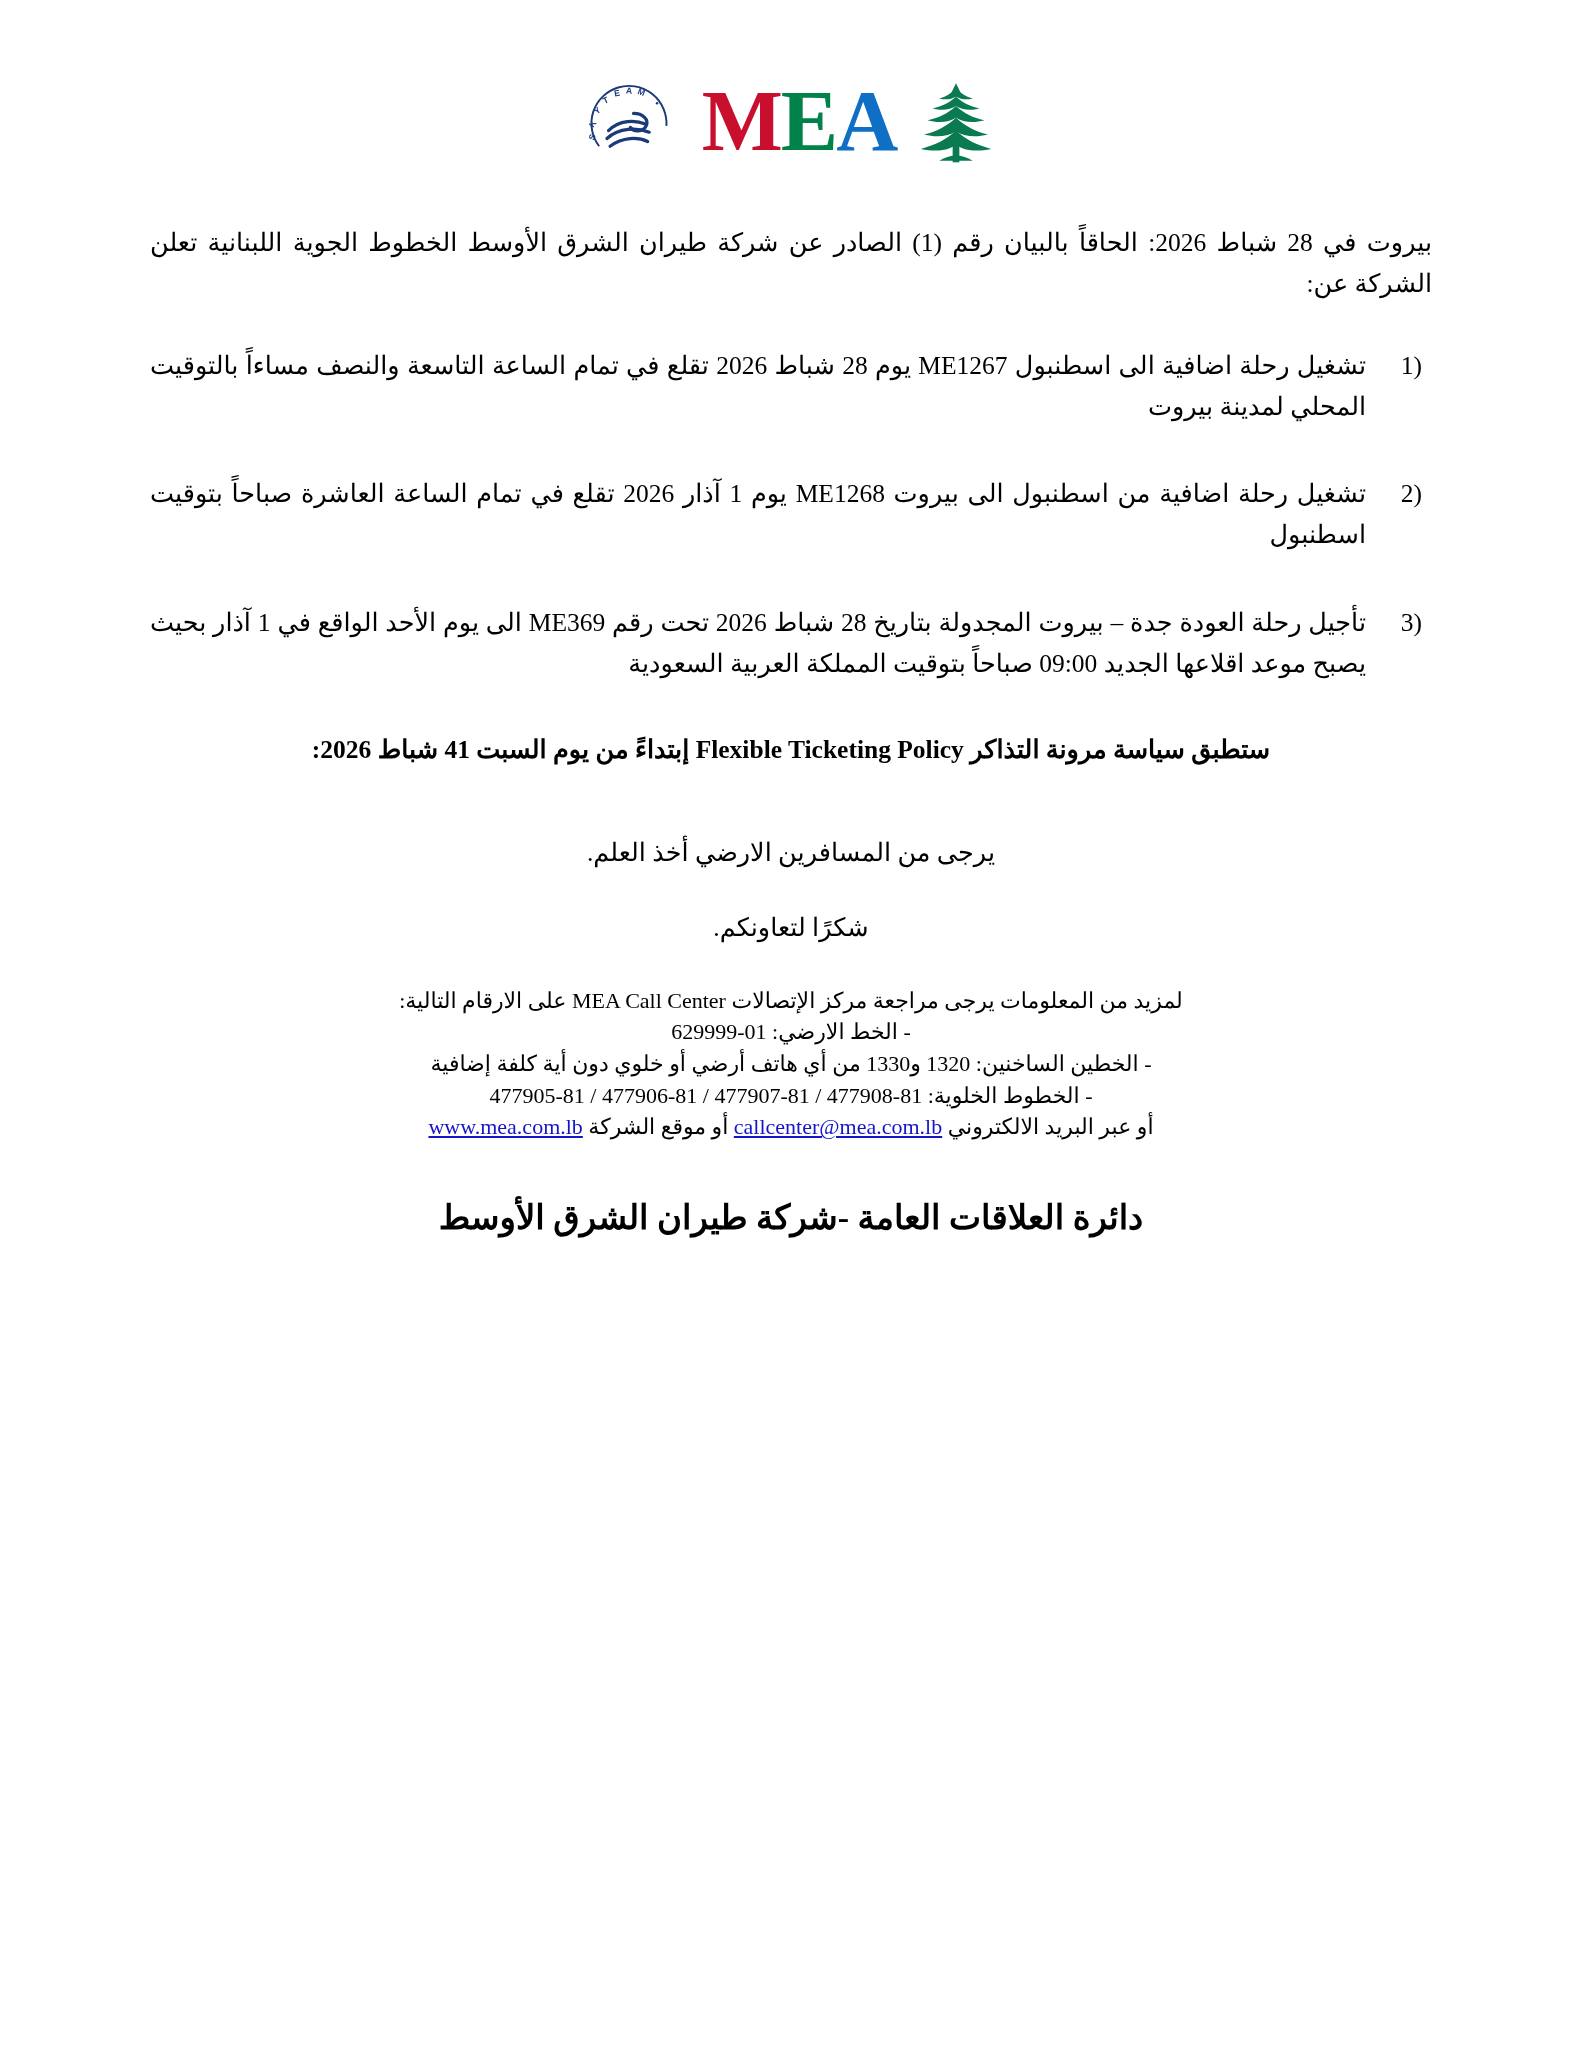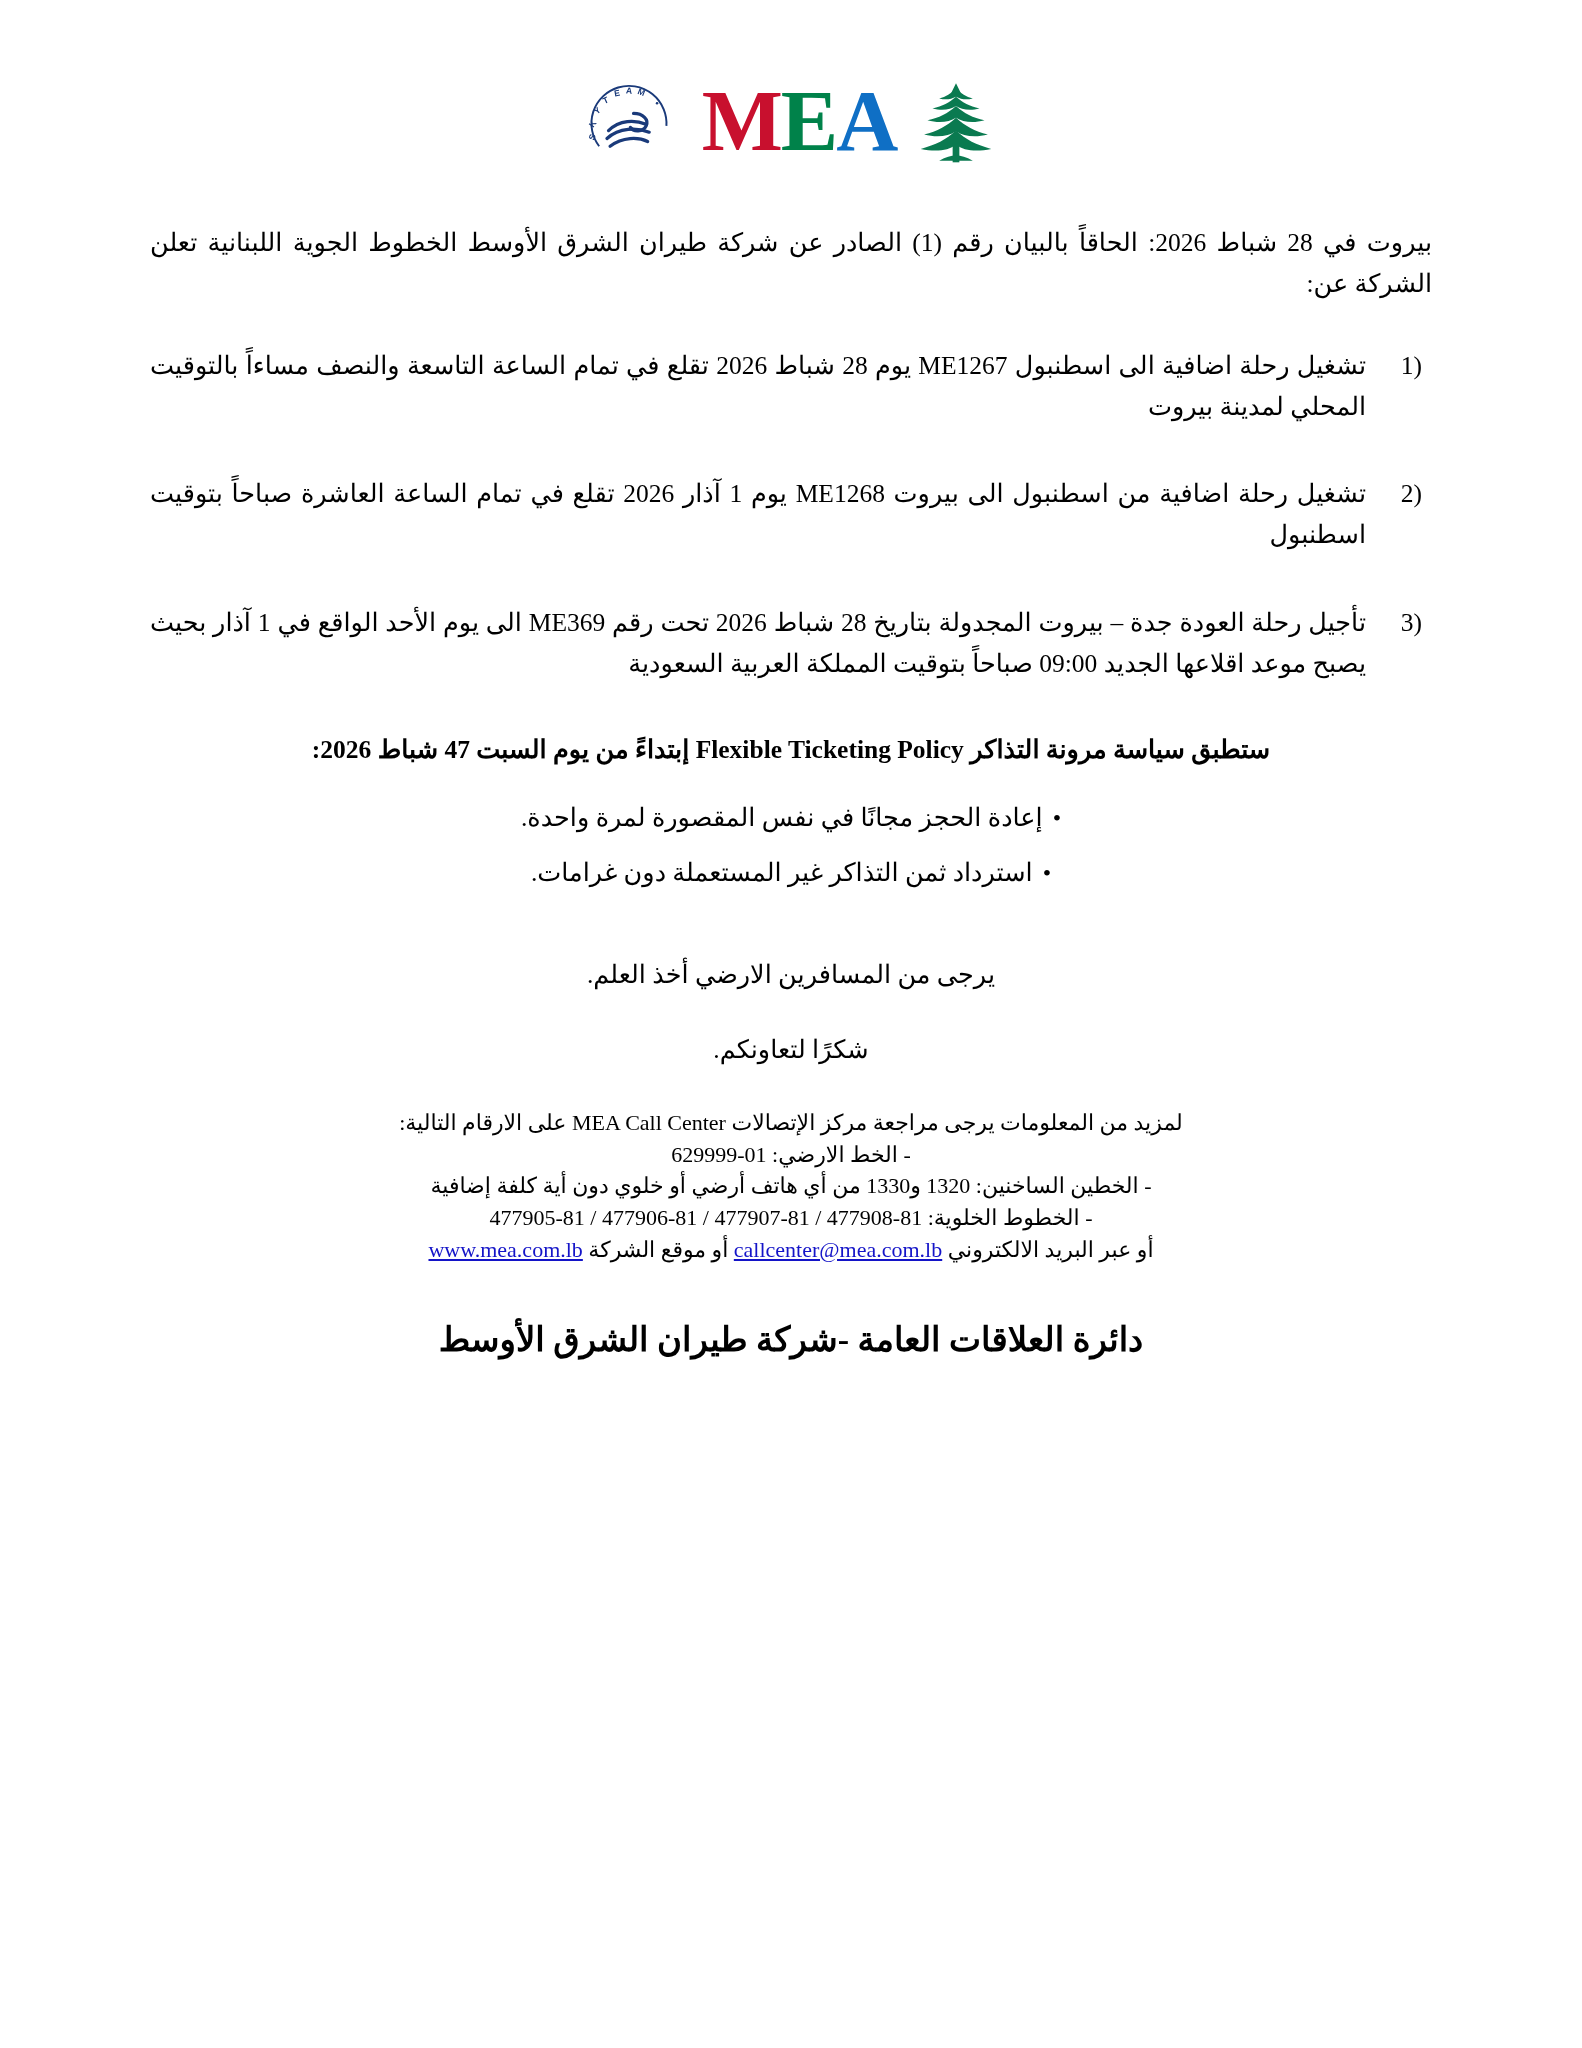--- a/index.html
+++ b/index.html
@@ -224,25 +224,21 @@
     <li>
       <span class="marker">2)</span>
       <span>تشغيل رحلة اضافية من اسطنبول الى بيروت ME1268 يوم 1 آذار 2026 تقلع في تمام الساعة العاشرة صباحاً بتوقيت اسطنبول</span>
     </li>
     <li class="item-3">
       <span class="marker">3)</span>
       <span>تأجيل رحلة العودة جدة – بيروت المجدولة بتاريخ 28 شباط 2026 تحت رقم ME369 الى يوم الأحد الواقع في 1 آذار بحيث يصبح موعد اقلاعها الجديد 09:00 صباحاً بتوقيت المملكة العربية السعودية</span>
     </li>
   </ol>
 
-  <p class="policy-head">ستطبق سياسة مرونة التذاكر Flexible Ticketing Policy إبتداءً من يوم السبت 47 شباط 2026:</p>
-  <ul class="bullets">
-    <li>إعادة الحجز مجانًا في نفس المقصورة لمرة واحدة.</li>
-    <li>استرداد ثمن التذاكر غير المستعملة دون غرامات.</li>
-  </ul>
+  <p class="policy-head">ستطبق سياسة مرونة التذاكر Flexible Ticketing Policy إبتداءً من يوم السبت 41 شباط 2026:</p>
 
   <p class="note">يرجى من المسافرين الارضي أخذ العلم.</p>
   <p class="thanks">شكرًا لتعاونكم.</p>
 
   <div class="contact">
     <span class="row">لمزيد من المعلومات يرجى مراجعة مركز الإتصالات MEA Call Center على الارقام التالية:</span>
     <span class="row">- الخط الارضي: 01-629999</span>
     <span class="row">- الخطين الساخنين: 1320 و1330 من أي هاتف أرضي أو خلوي دون أية كلفة إضافية</span>
     <span class="row">- الخطوط الخلوية:  81-477908 / 81-477907 / 81-477906 / 81-477905</span>
     <span class="row"><span>أو عبر البريد الالكتروني</span> <a class="link" href="#">callcenter@mea.com.lb</a> <span>أو موقع الشركة</span> <a class="link" href="#">www.mea.com.lb</a></span>

